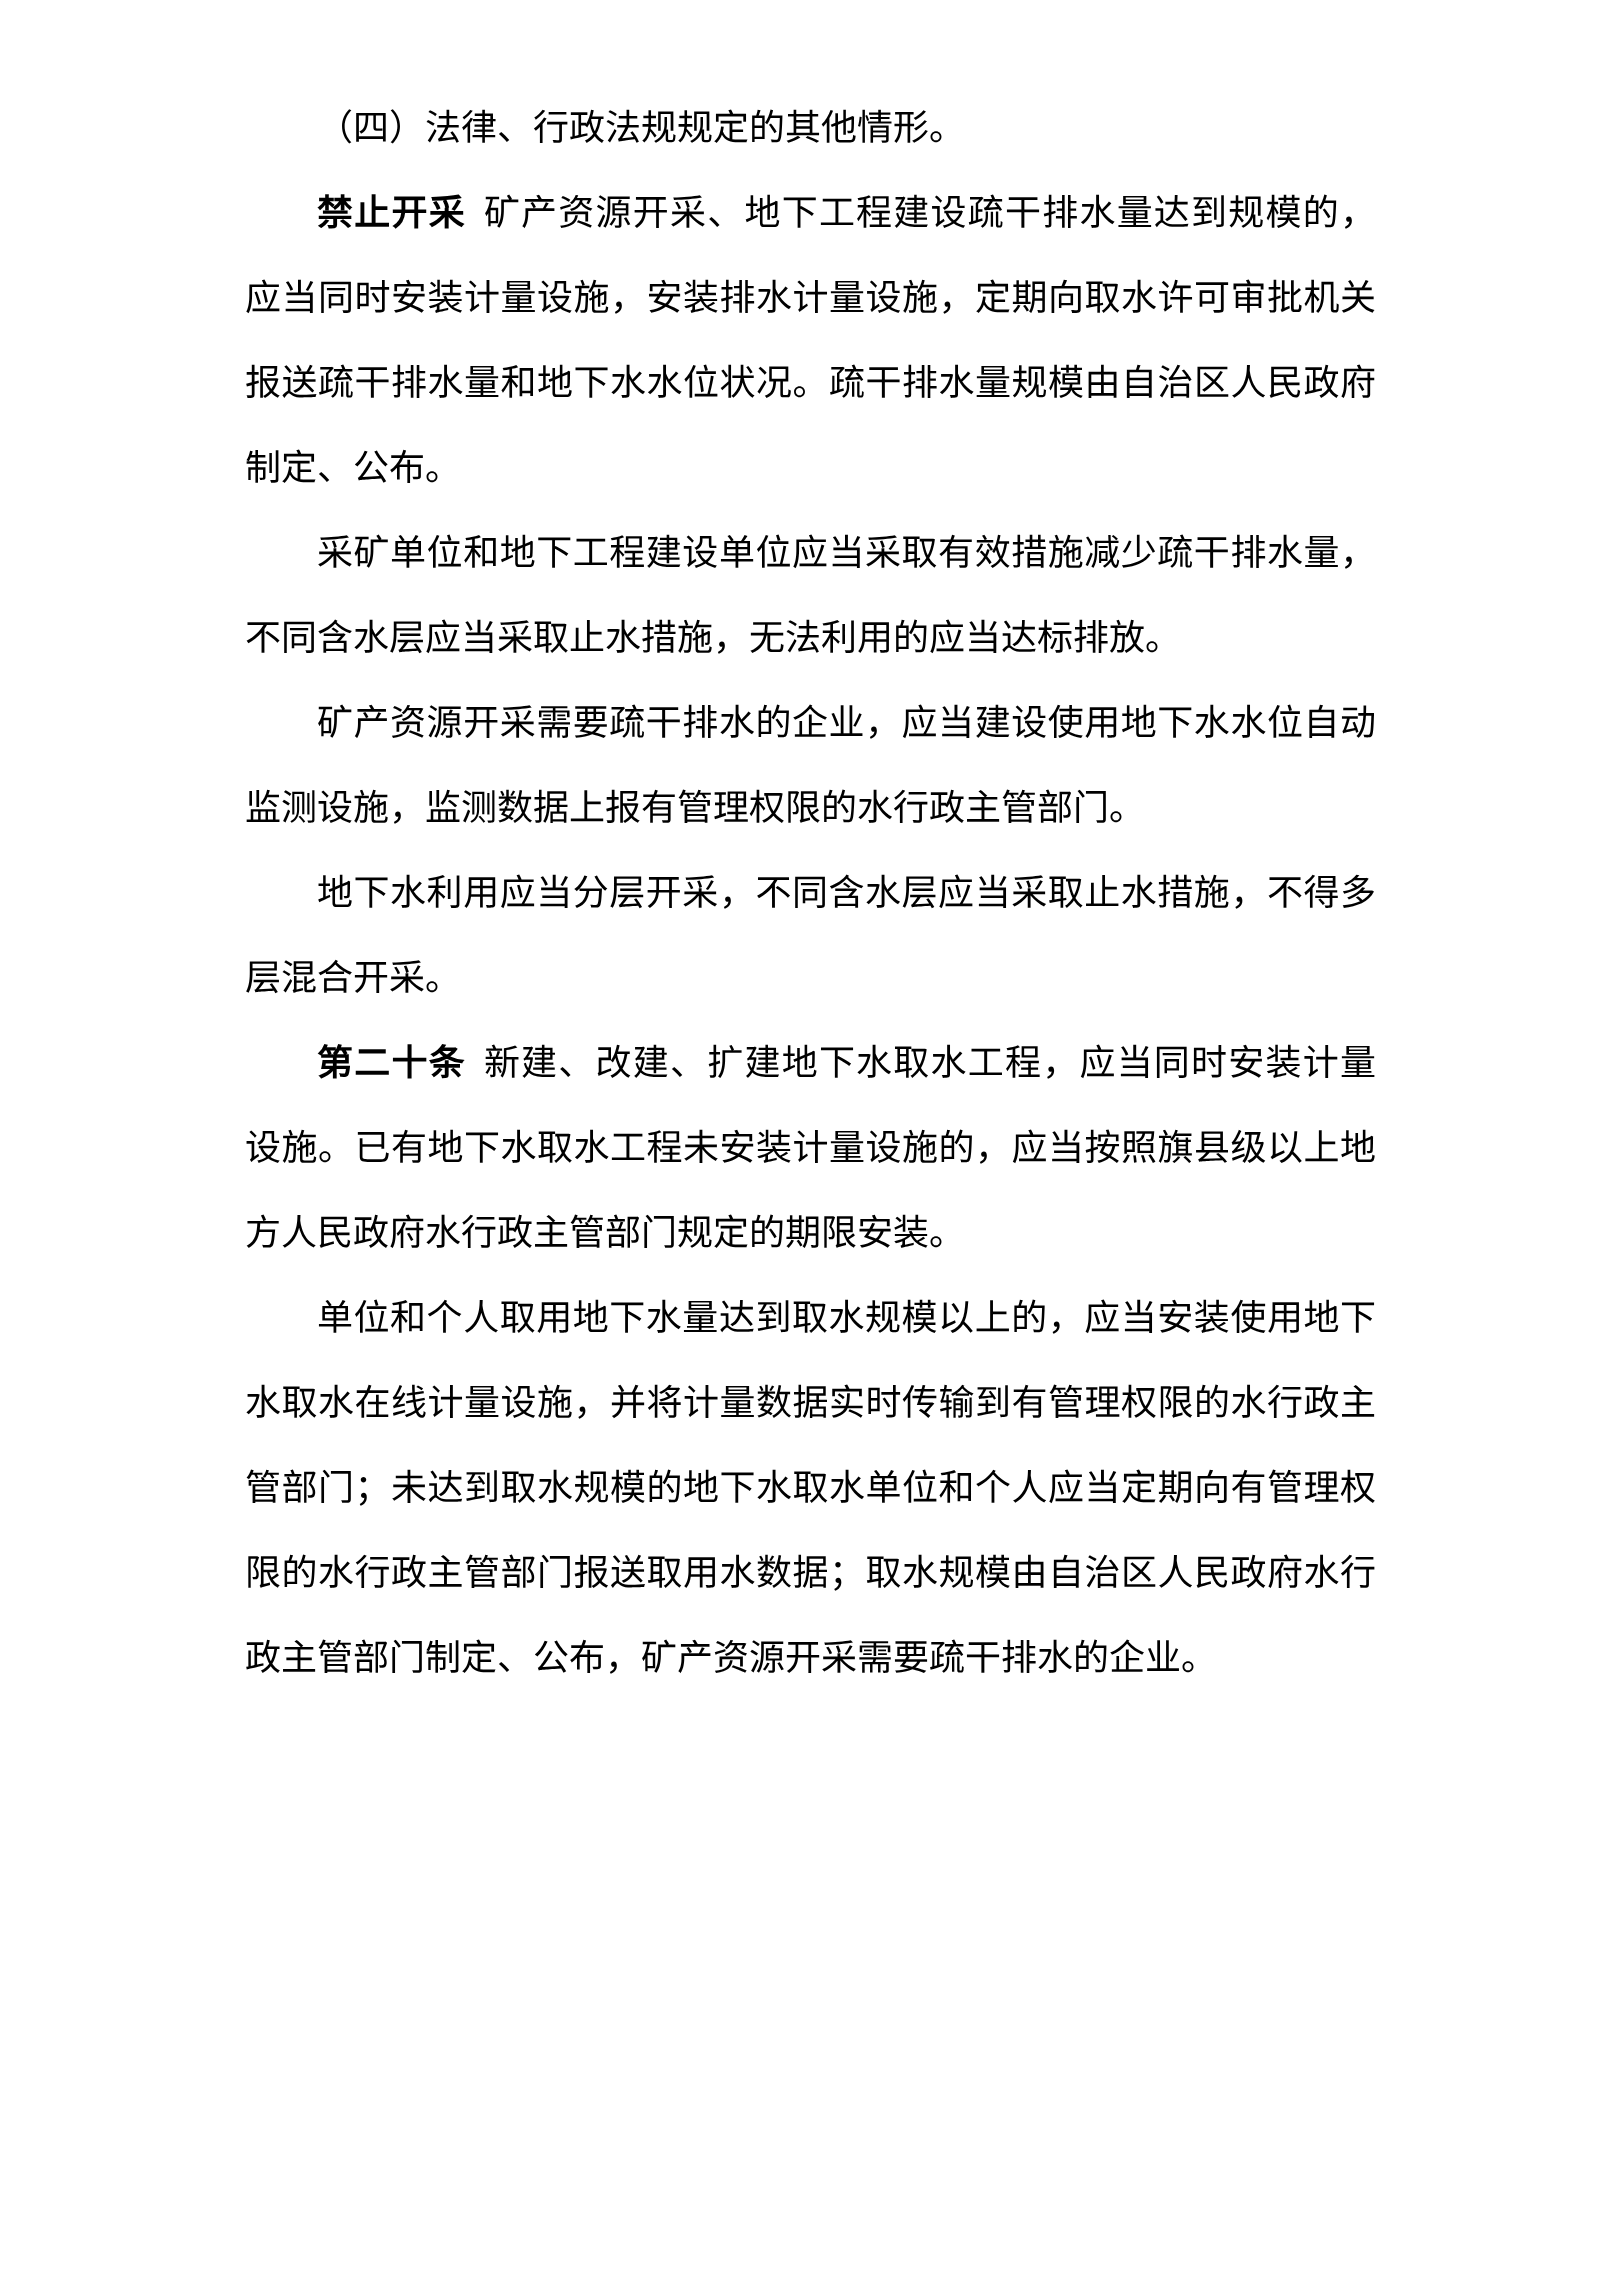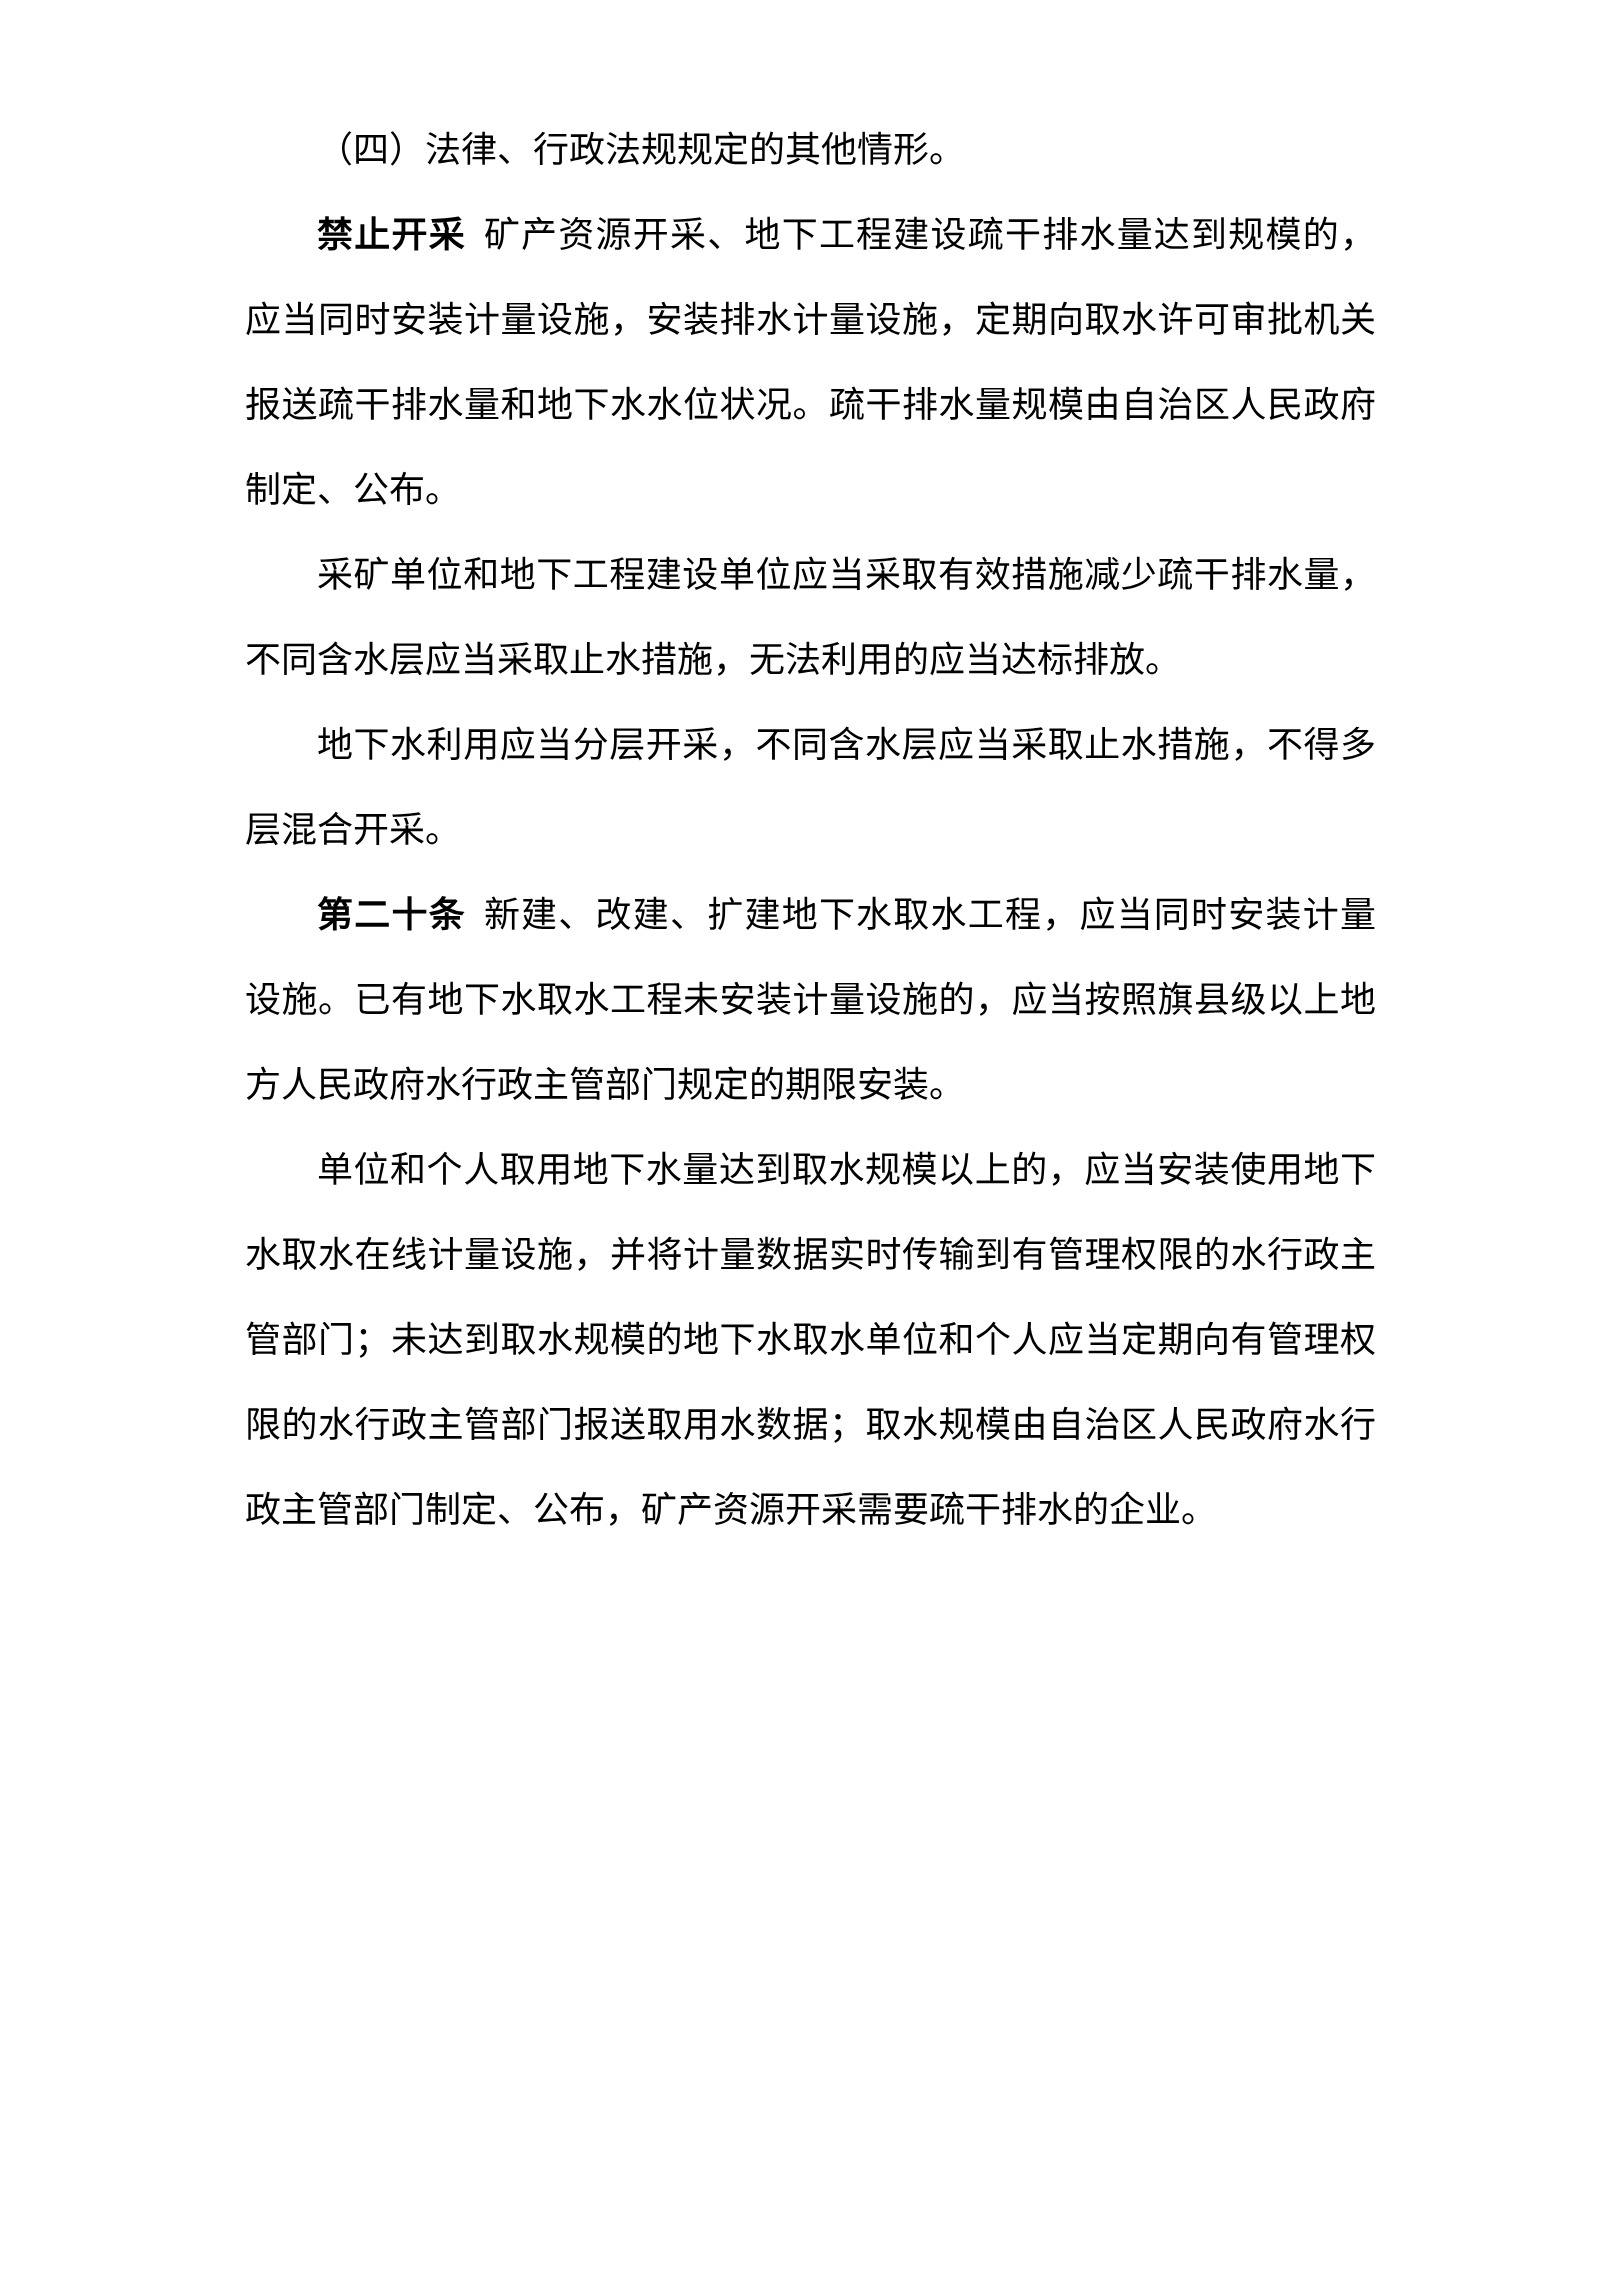--- a/index.html
+++ b/index.html
@@ -6,21 +6,21 @@
     margin: 0;
     padding: 0;
     background: #ffffff;
   }
   .page {
     position: relative;
     width: 1623px;
     height: 2295px;
     background: #ffffff;
     box-sizing: border-box;
-    padding: 107px 247px 0 245px;
+    padding: 85px 247px 0 245px;
     overflow: hidden;
   }
   .text-block {
     width: 1131px;
     font-family: "Liberation Sans", "DejaVu Sans", sans-serif;
     font-size: 36px;
     line-height: 85px;
     color: #000000;
     text-align: justify;
   }
@@ -38,20 +38,21 @@
 <body>
 
 <div class="page" style="background: rgb(255, 255, 255);">
   <div class="text-block" id="text-block" style="color: rgb(0, 0, 0);">
   <p class="para"><span class="para-text">（四）法律、行政法规规定的其他情形。</span></p>
 
   <p class="para"><span class="article-label">禁止开采</span><span class="para-text">矿产资源开采、地下工程建设疏干排水量达到规模的，应当同时安装计量设施，安装排水计量设施，定期向取水许可审批机关报送疏干排水量和地下水水位状况。疏干排水量规模由自治区人民政府制定、公布。</span></p>
 
   <p class="para"><span class="para-text">采矿单位和地下工程建设单位应当采取有效措施减少疏干排水量，不同含水层应当采取止水措施，无法利用的应当达标排放。</span></p>
 
+  <p class="para"><span class="para-text">矿产资源开采需要疏干排水的企业，应当建设使用地下水水位自动监测设施，监测数据上报有管理权限的水行政主管部门。</span></p>
 
 
   <p class="para"><span class="para-text">地下水利用应当分层开采，不同含水层应当采取止水措施，不得多层混合开采。</span></p>
 
   <p class="para"><span class="article-label">第二十条</span><span class="para-text">新建、改建、扩建地下水取水工程，应当同时安装计量设施。已有地下水取水工程未安装计量设施的，应当按照旗县级以上地方人民政府水行政主管部门规定的期限安装。</span></p>
 
   <p class="para"><span class="para-text">单位和个人取用地下水量达到取水规模以上的，应当安装使用地下水取水在线计量设施，并将计量数据实时传输到有管理权限的水行政主管部门；未达到取水规模的地下水取水单位和个人应当定期向有管理权限的水行政主管部门报送取用水数据；取水规模由自治区人民政府水行政主管部门制定、公布，矿产资源开采需要疏干排水的企业。</span></p>
 </div>
 </div>
 

